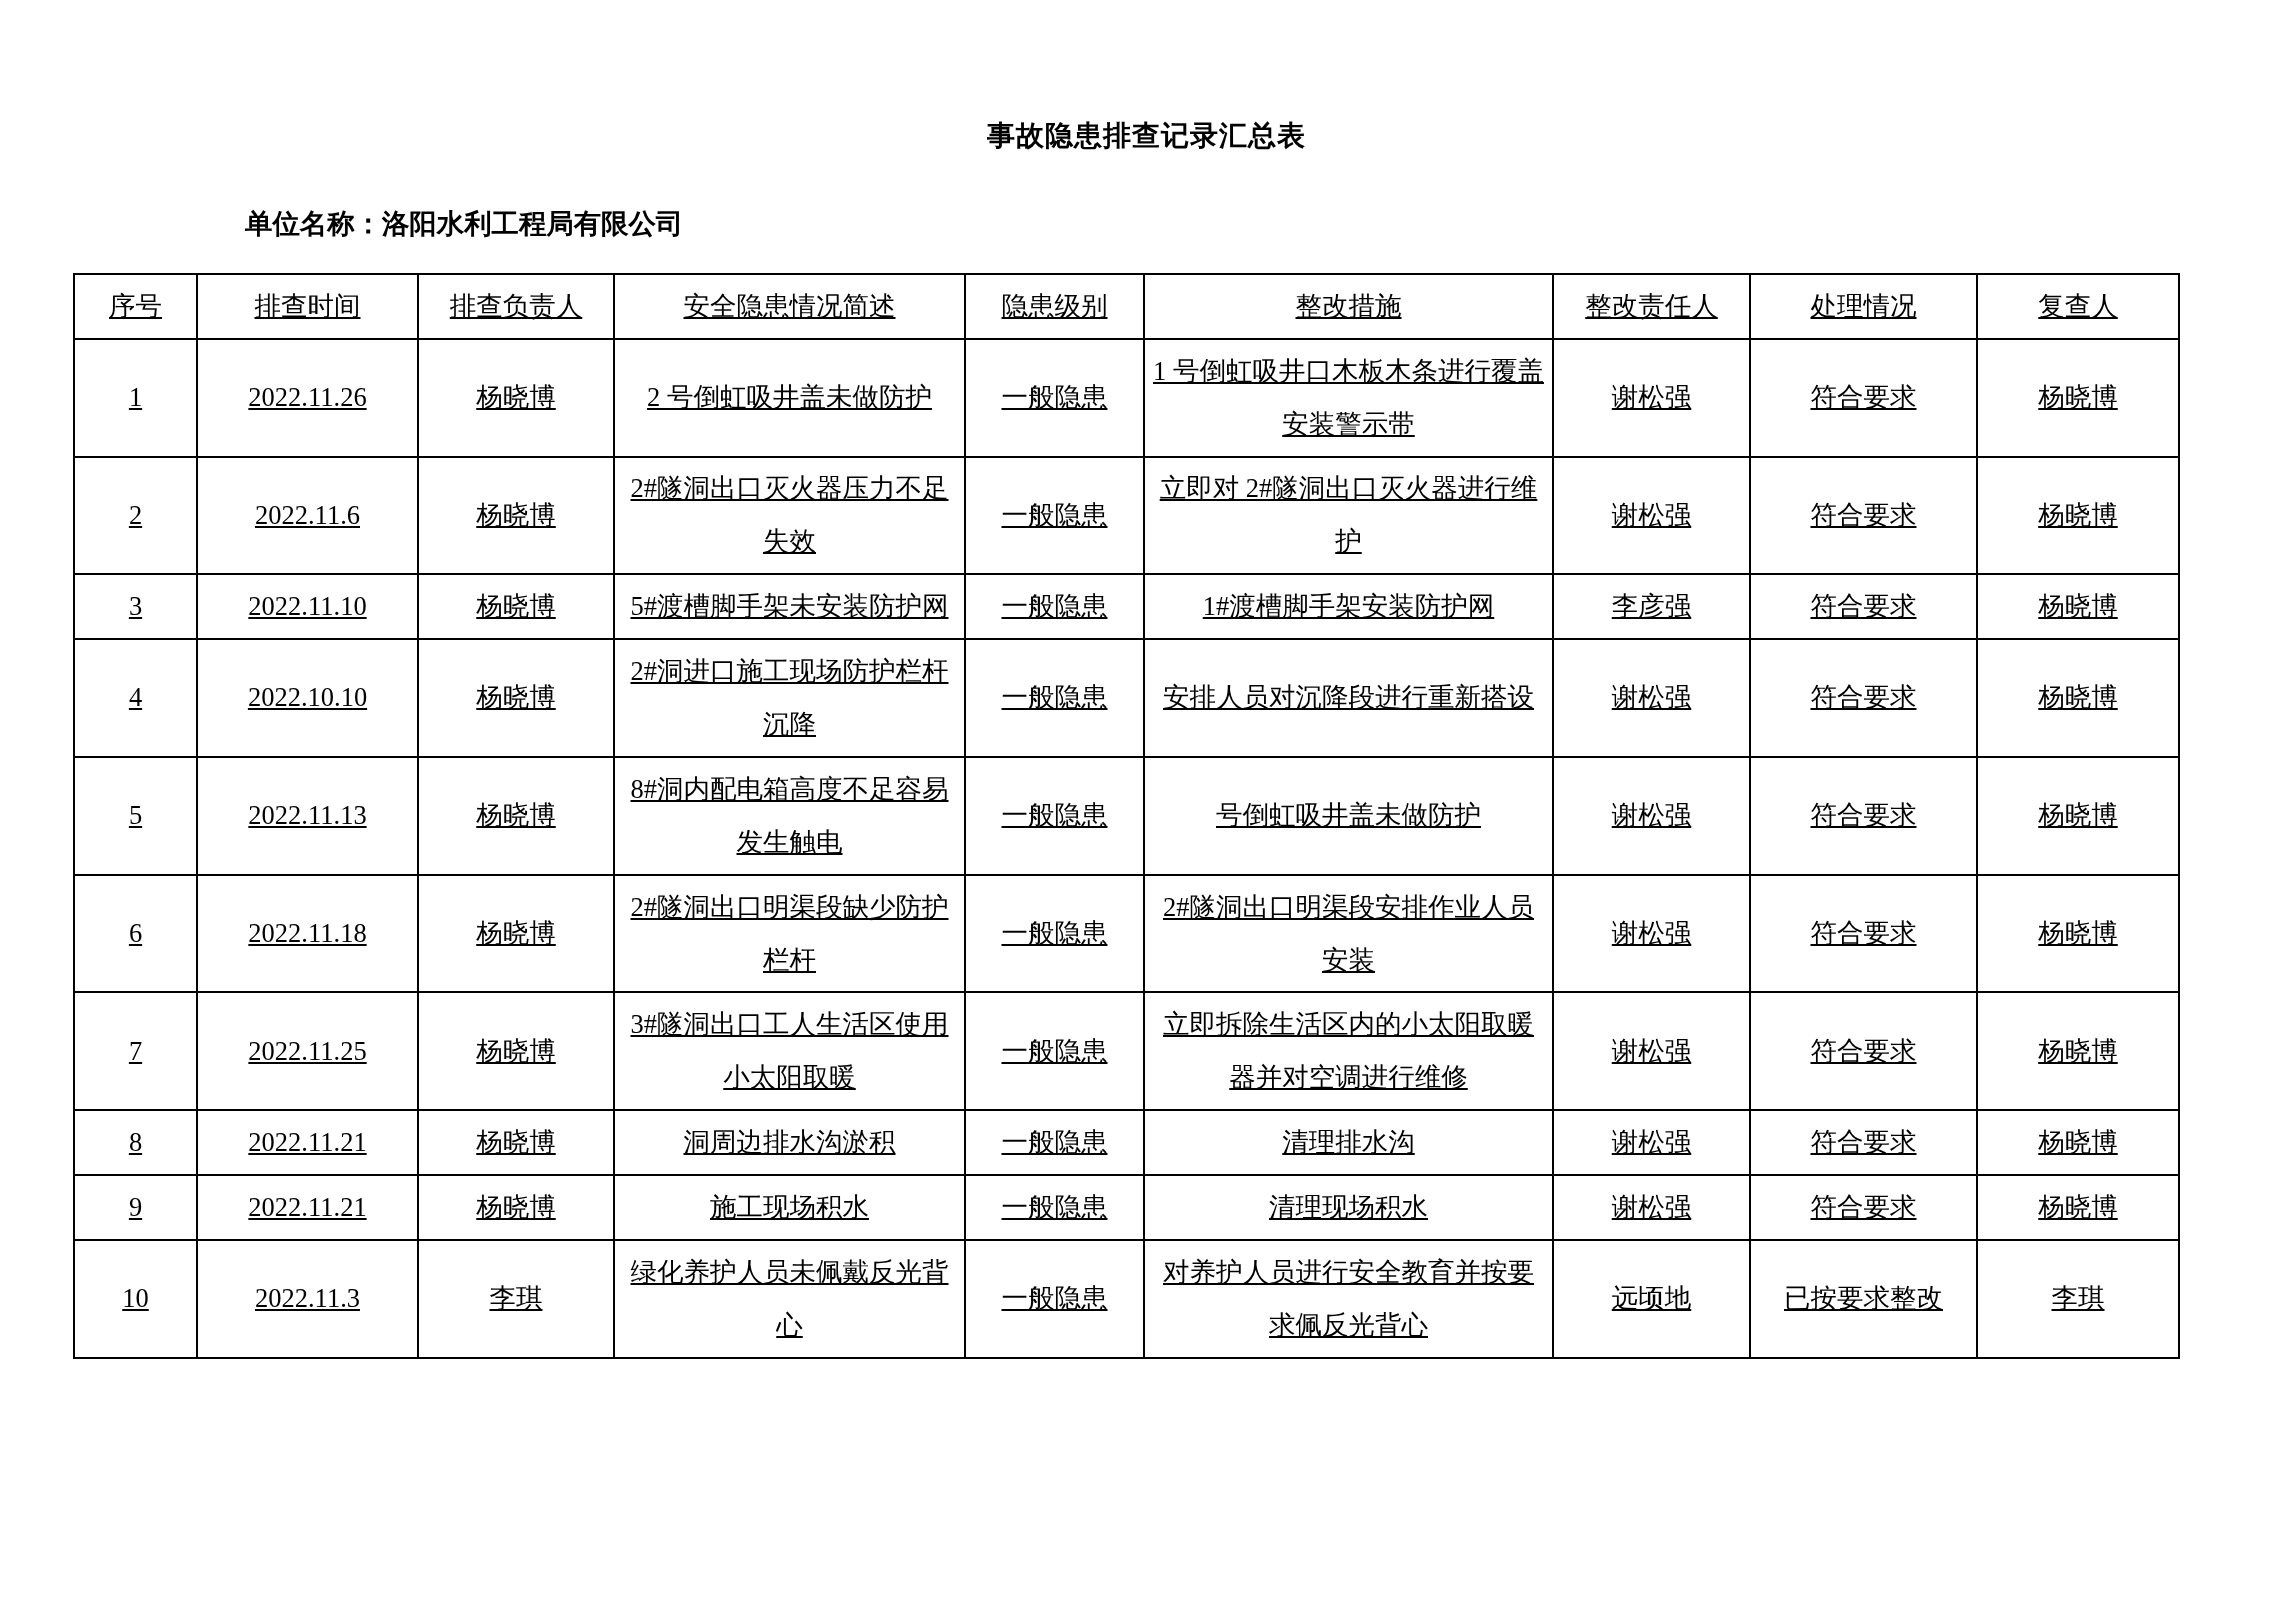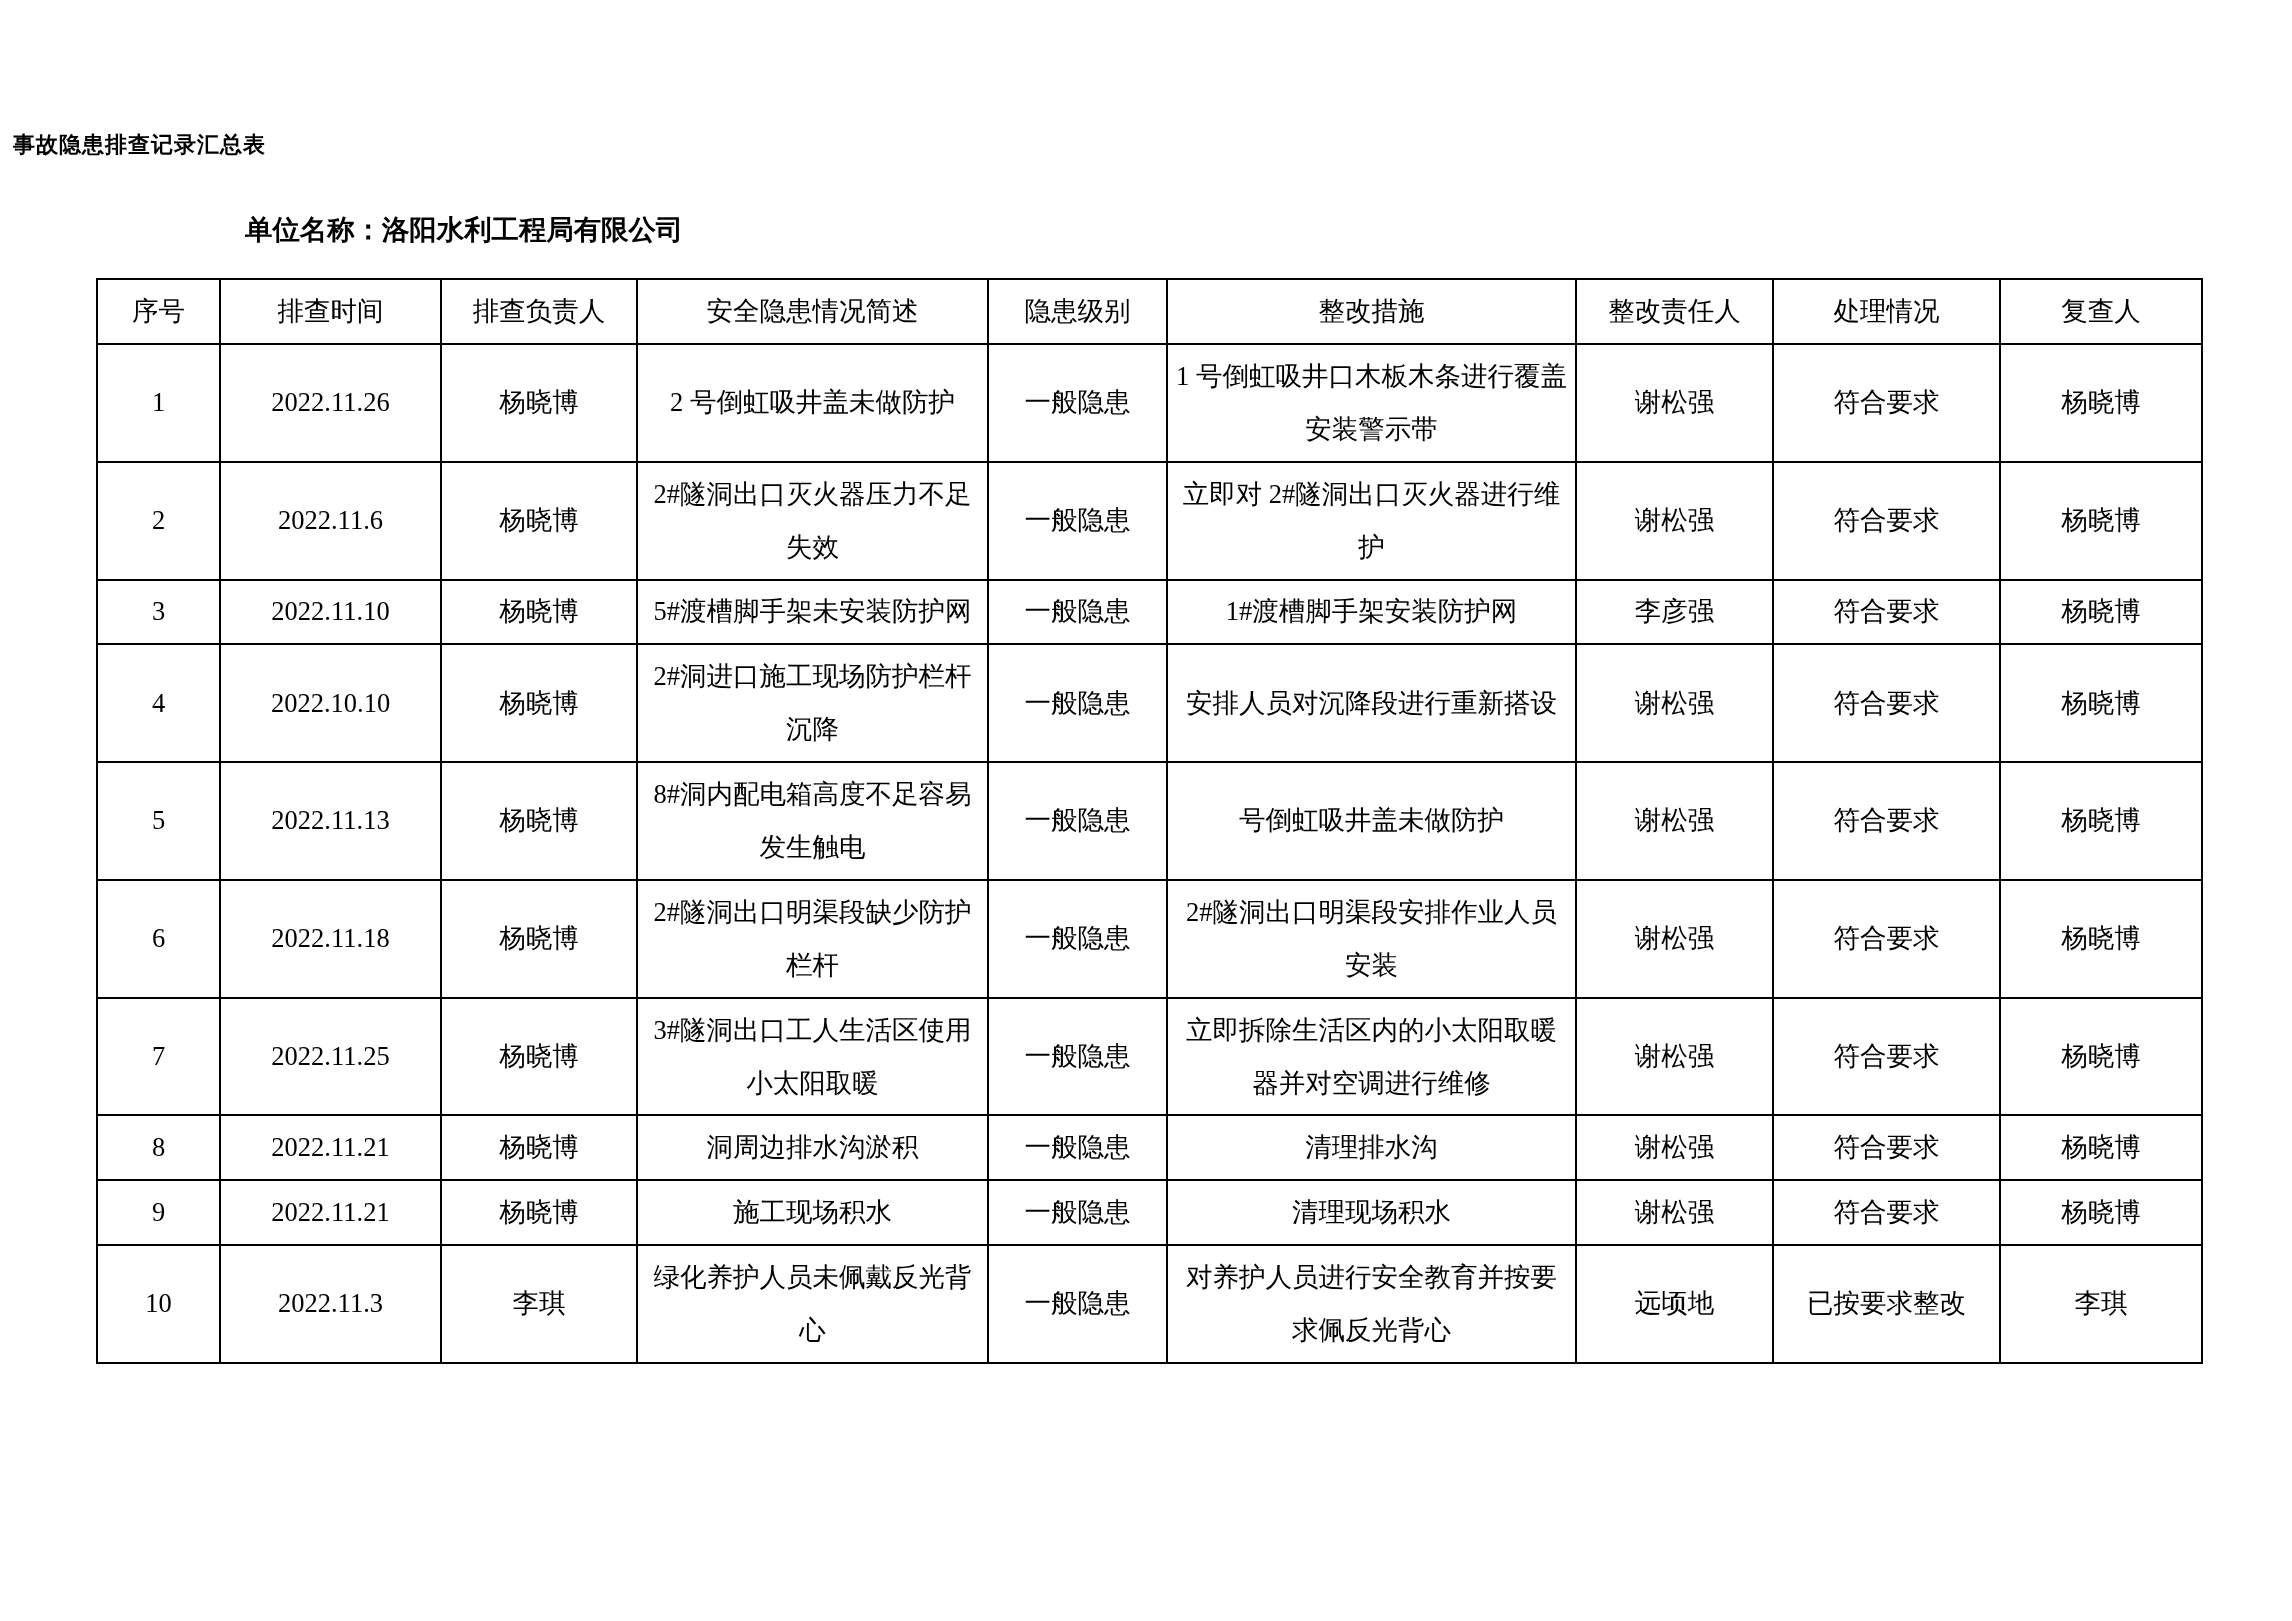--- a/index.html
+++ b/index.html
@@ -15,39 +15,41 @@
     color: #000000;
   }
   .page {
     width: 2293px;
     height: 1621px;
     background: #ffffff;
     box-sizing: border-box;
     padding-top: 118px;
   }
   .doc-title {
-    margin: 13px;
+    margin: 0;
+    text-align: center;
     font-family: "Liberation Sans", "DejaVu Sans", sans-serif;
     font-weight: bold;
-    font-size: 22px;
+    font-size: 28px;
     line-height: 1.3;
     letter-spacing: 1px;
   }
   .unit-line {
     margin: 51px 0 29px 245px;
     font-size: 27.4px;
     line-height: 1.4;
     font-weight: bold;
   }
   table.summary {
     border-collapse: collapse;
     table-layout: fixed;
-    margin-left: 96px;
+    margin-left: 73px;
     width: 2104px;
     border: 2.9px solid #000;
+    text-decoration: underline;
   }
   table.summary th,
   table.summary td {
     border-top: 2.9px solid #000;
     border-bottom: 2.9px solid #000;
     border-left: 2px solid #000;
     border-right: 2px solid #000;
     text-align: center;
     vertical-align: middle;
     font-weight: normal;

